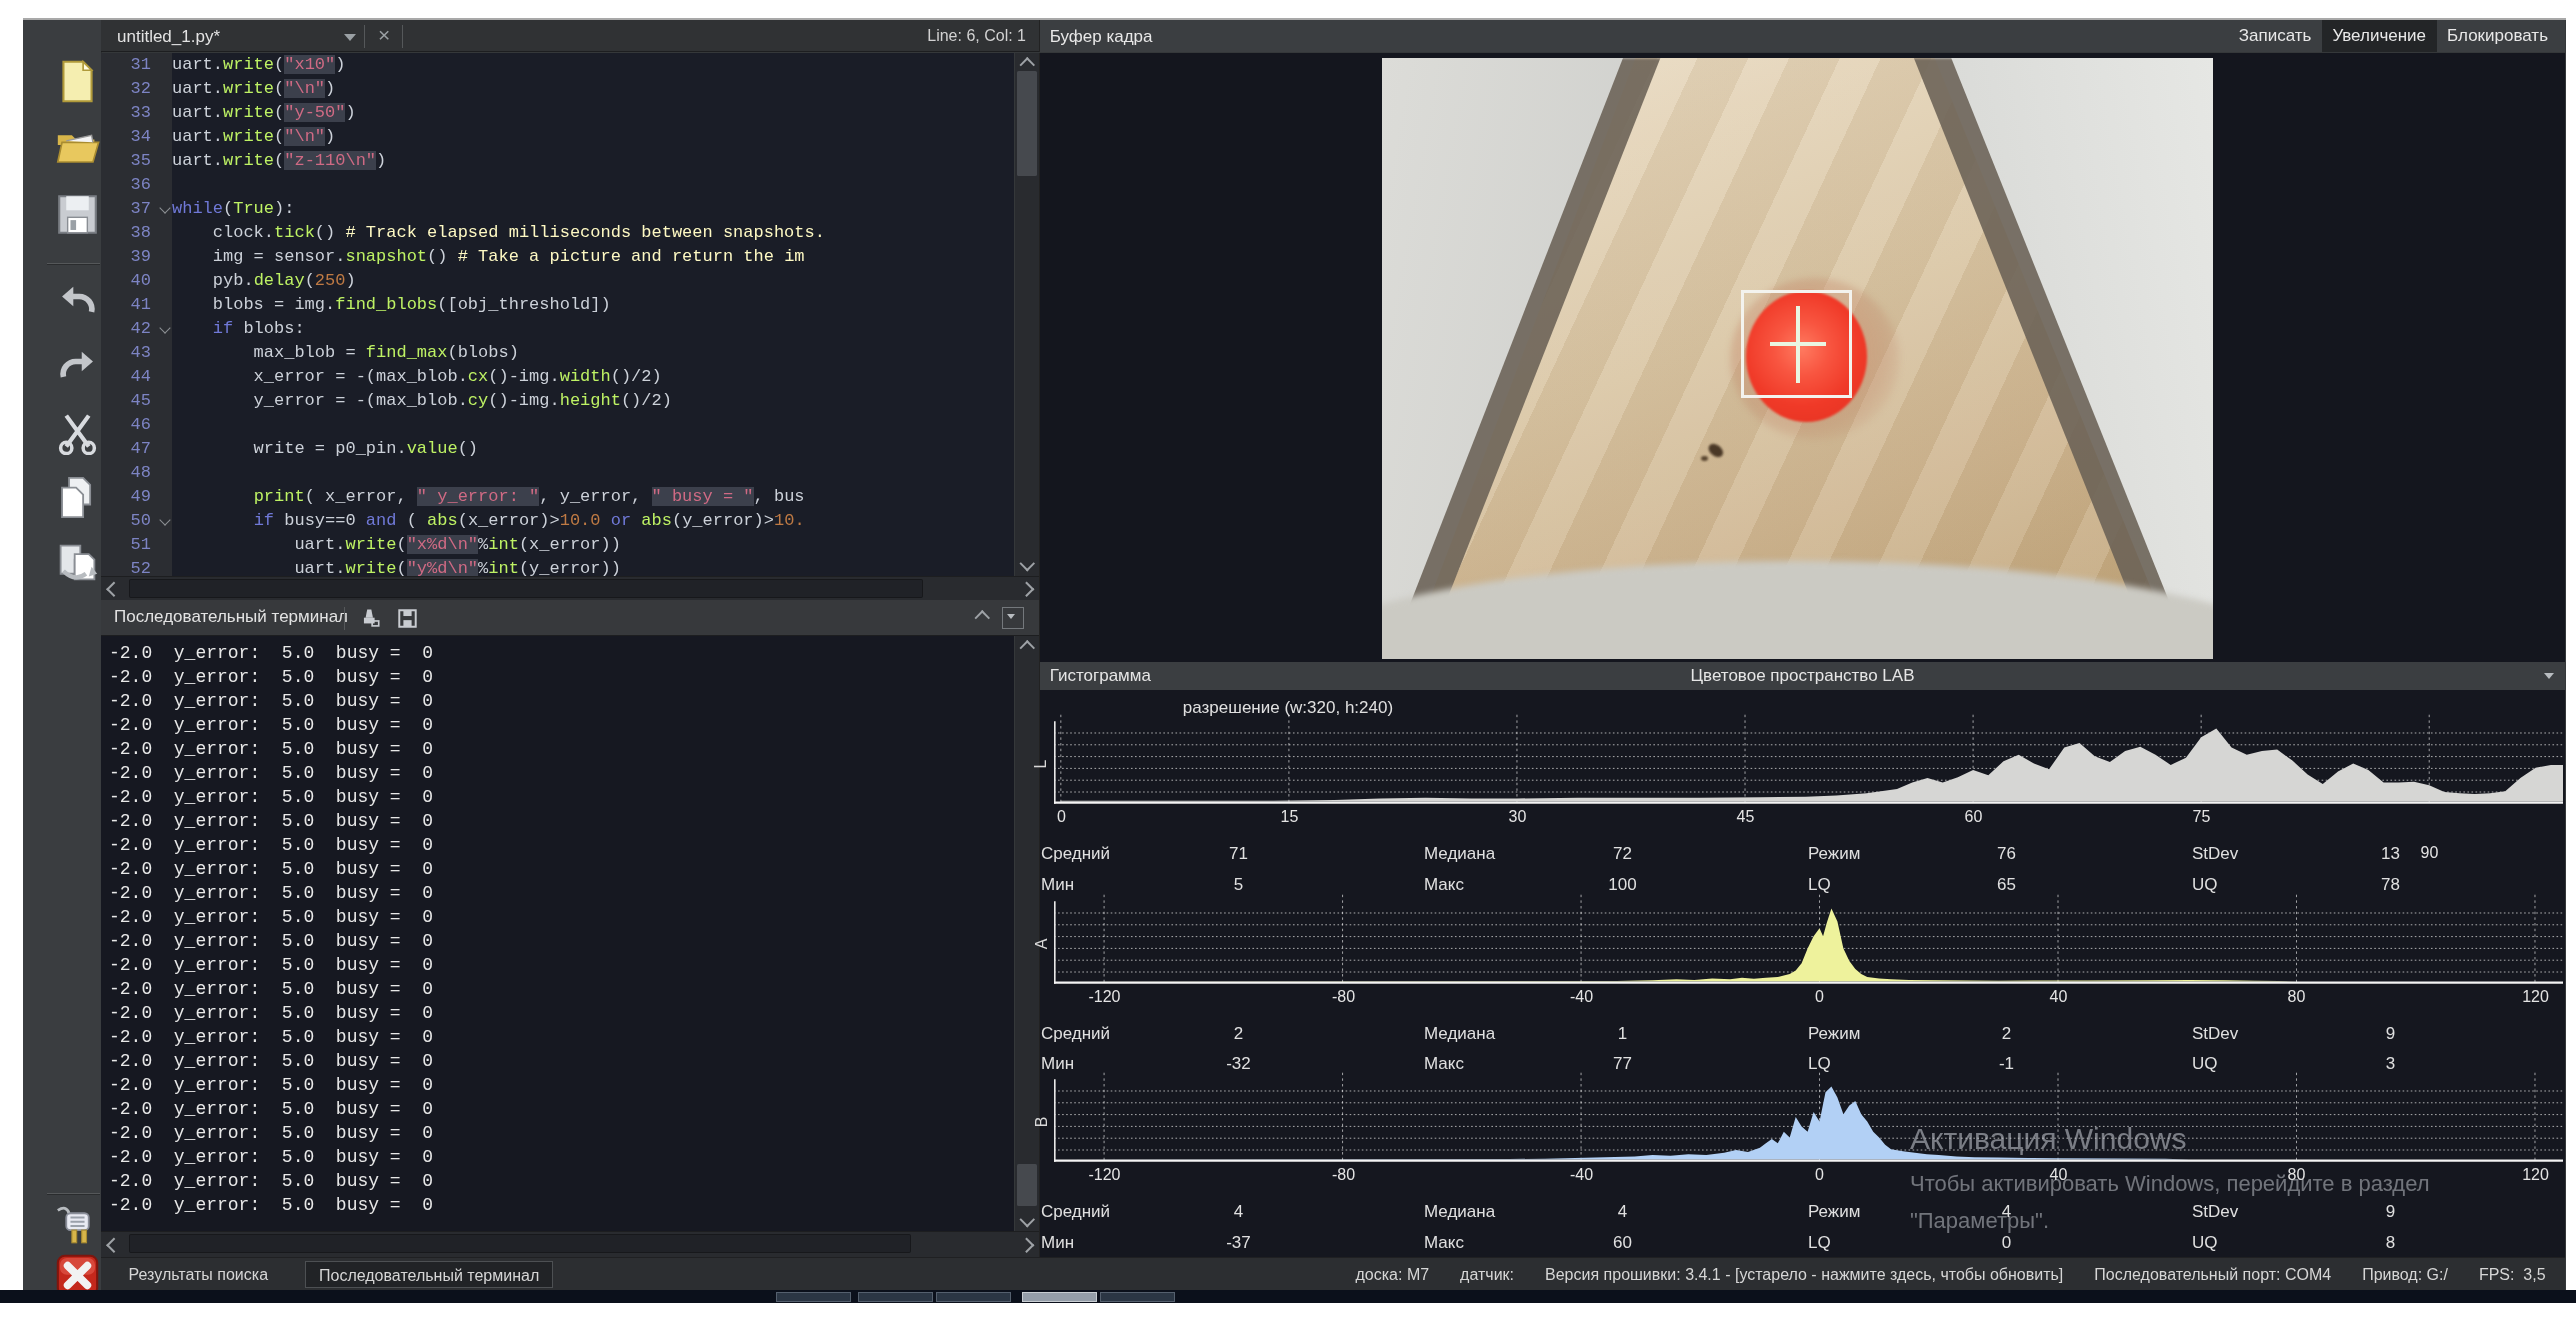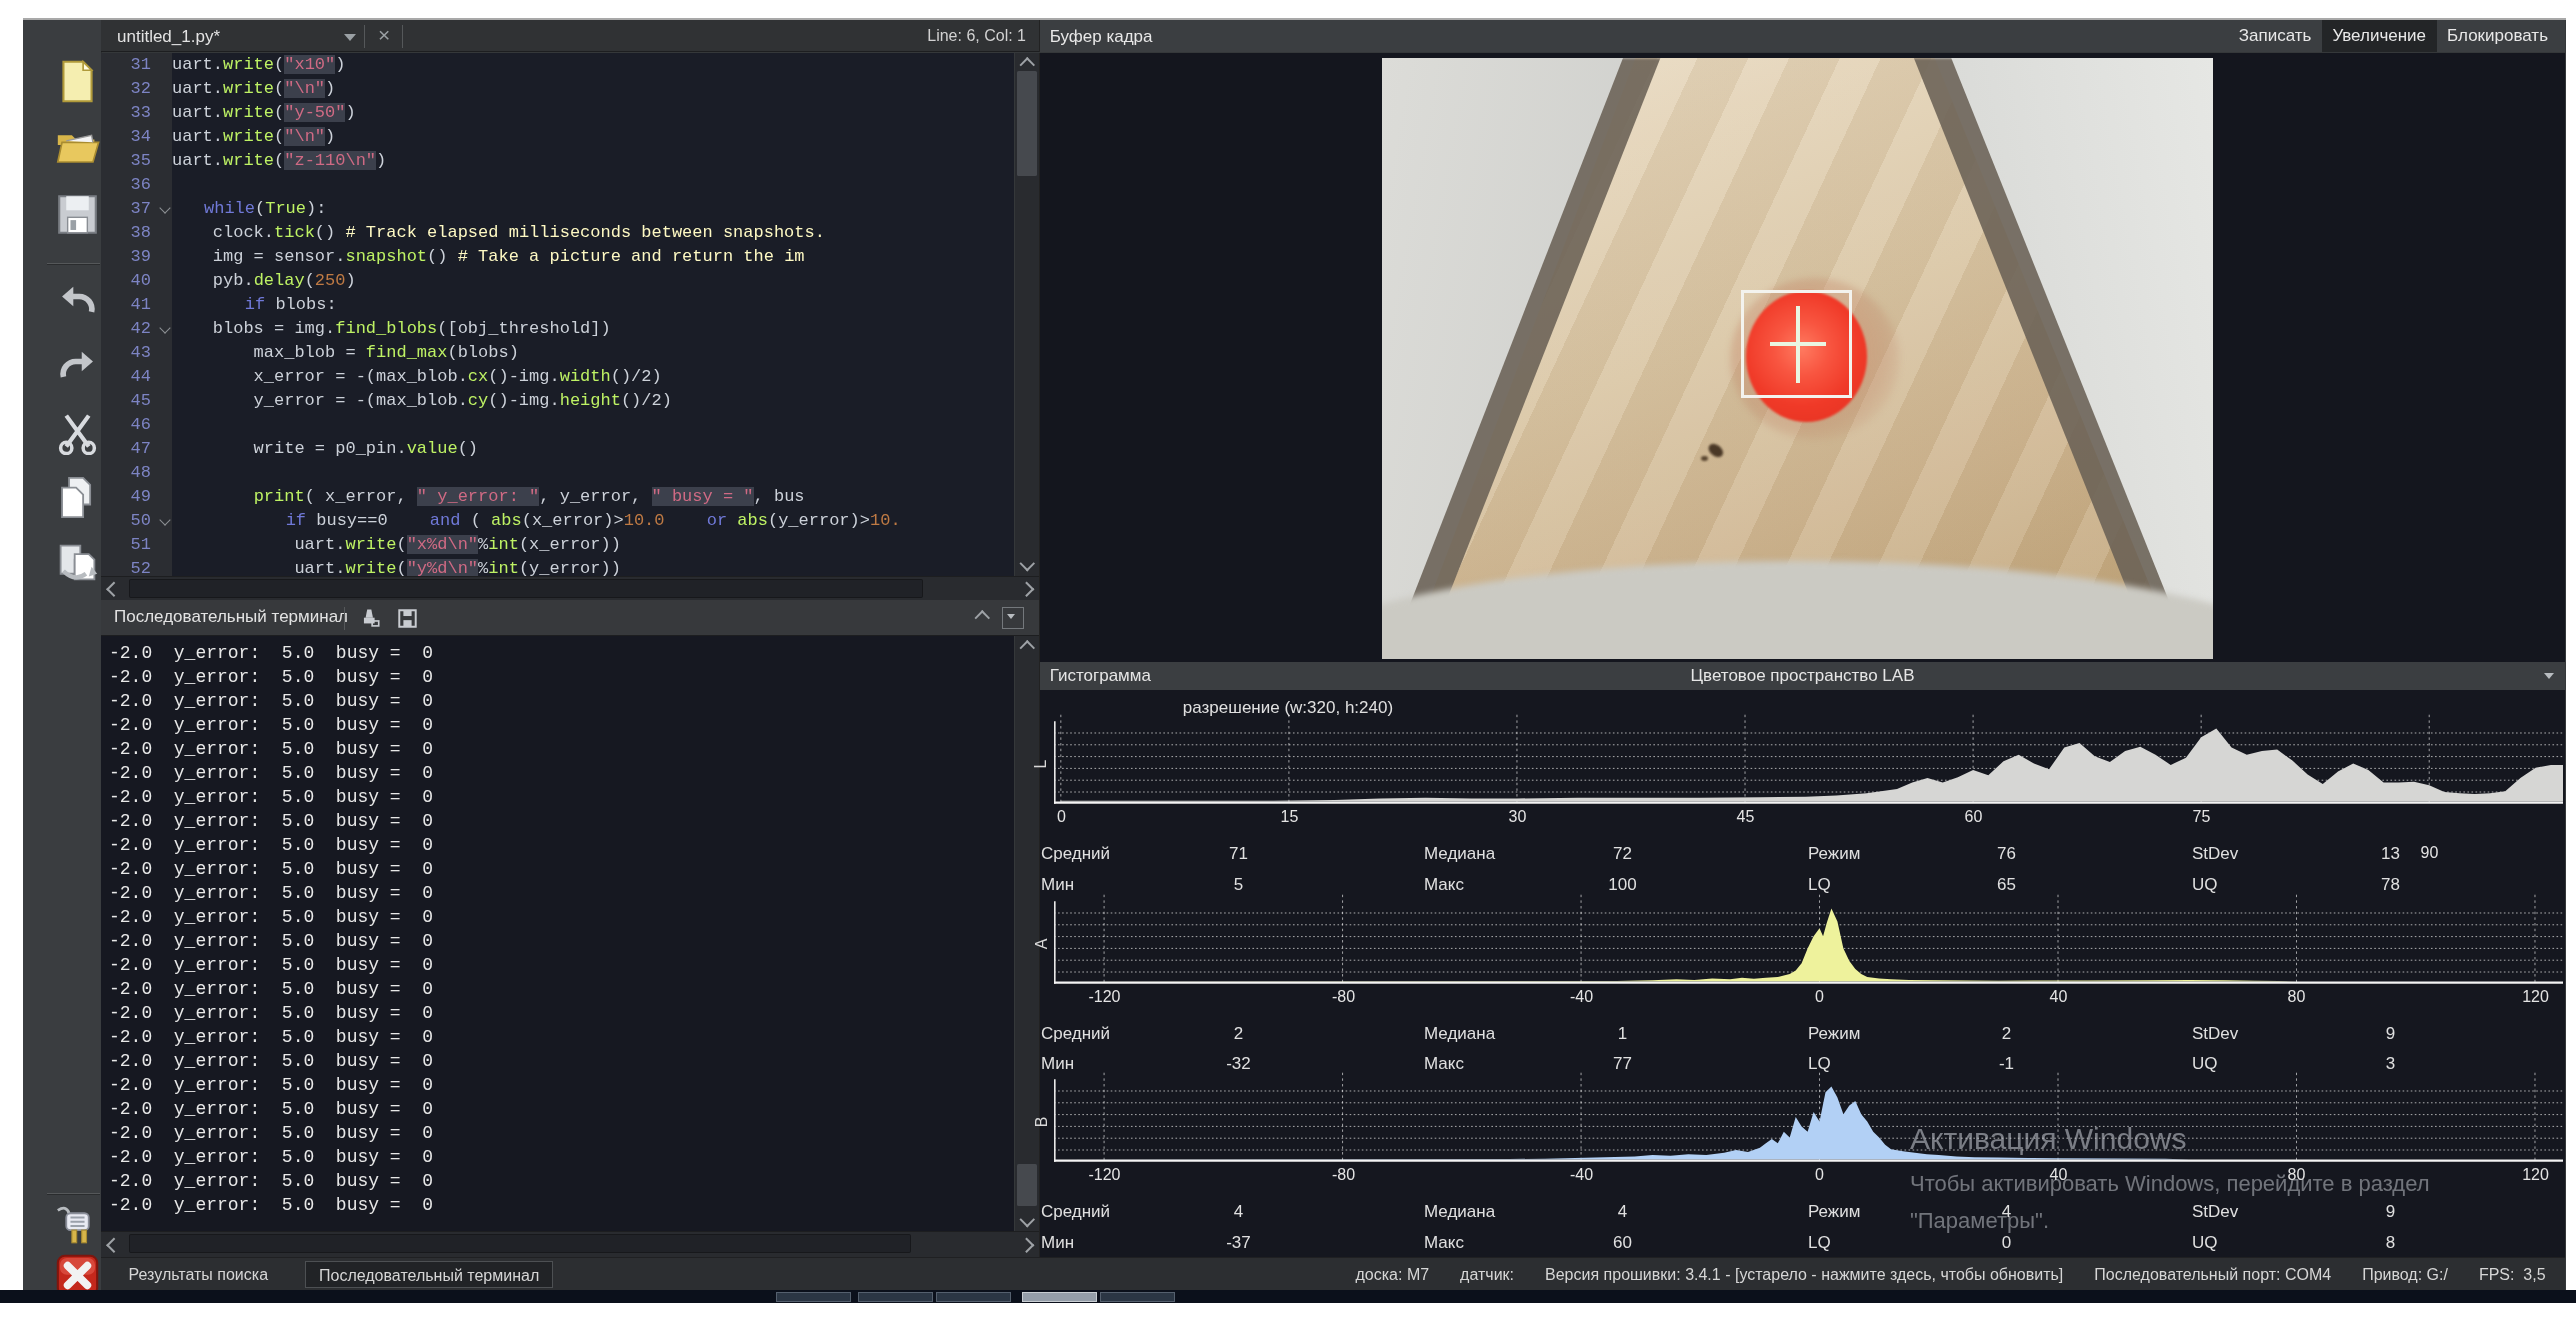--- a/index.html
+++ b/index.html
@@ -20,21 +20,21 @@
   .vsep { position:absolute; top:4.9px; width:0.8px; height:23px; background:#55585a; }
   #tab-close { position:absolute; left:277px; top:3.2px; font-size:21px; color:#9aa0a4; }
   #cursor-pos { position:absolute; right:13px; top:7.3px; font-size:16px; color:#d2d2d2; }
 
   
   #gutter { left:101px; top:53px; width:71px; height:523px; background:#2b2d32; overflow:hidden; }
   .gut-line { position:relative; height:24px; font:17px/24px "Liberation Mono", monospace; color:#7d84c4; text-align:right; padding-right:21px; }
   .fold { position:absolute; right:3.2px; top:7.3px; width:8px; height:8px; border-right:1.6px solid #8d9094; border-bottom:1.6px solid #8d9094; transform:rotate(45deg); }
   #code { left:172px; top:53px; width:842px; height:523px; background:#1a1d27; overflow:hidden; }
   .code-line { height:24px; font:17px/24px "Liberation Mono", monospace; white-space:pre; }
-  .p { color:#ccd1d9; } .k { color:#7079d8;padding-left:32px; } .m { color:#bef264; }
+  .p { color:#ccd1d9; } .k { color:#7079d8; } .m { color:#bef264; }
   .sh { color:#d06a84; background:#3c404c; } .n { color:#bf7a44;margin-top:42px; } .c { color:#fef9c3; }
 
   
   .sb-track { background:#292b2f; }
   #ed-vscroll { left:1015px; top:53px; width:24px; height:523px; }
   #ed-vthumb { position:absolute; left:2.4px; top:18px; width:19.4px; height:105px; background:#46494e; border-radius:1.6px; }
   #ed-hscroll { left:101px; top:576px; width:938px; height:24px; border-top:0.8px solid #1d1e20; }
   .h-thumb { position:absolute; top:2.4px; height:18.6px; background:#202227; border:0.8px solid #17181b; border-radius:1.6px; }
   .chev { width:10.5px; height:10.5px; border-right:2.4px solid #9ea2a6; border-bottom:2.4px solid #9ea2a6; display:inline-block; }
   .chev-up { transform:rotate(-135deg); } .chev-down { transform:rotate(45deg); }
@@ -201,22 +201,22 @@
       <div class="code-line"><span class="p">uart.</span><span class="m">write</span><span class="p">(</span><span class="sh">"x10"</span><span class="p">)</span></div>
       <div class="code-line"><span class="p">uart.</span><span class="m">write</span><span class="p">(</span><span class="sh">"\n"</span><span class="p">)</span></div>
       <div class="code-line"><span class="p">uart.</span><span class="m">write</span><span class="p">(</span><span class="sh">"y-50"</span><span class="p">)</span></div>
       <div class="code-line"><span class="p">uart.</span><span class="m">write</span><span class="p">(</span><span class="sh">"\n"</span><span class="p">)</span></div>
       <div class="code-line"><span class="p">uart.</span><span class="m">write</span><span class="p">(</span><span class="sh">"z-110\n"</span><span class="p">)</span></div>
       <div class="code-line"></div>
       <div class="code-line"><span class="k">while</span><span class="p">(</span><span class="m">True</span><span class="p">):</span></div>
       <div class="code-line"><span class="p">    clock.</span><span class="m">tick</span><span class="p">() </span><span class="c"># Track elapsed milliseconds between snapshots.</span></div>
       <div class="code-line"><span class="p">    img = sensor.</span><span class="m">snapshot</span><span class="p">() </span><span class="c"># Take a picture and return the im</span></div>
       <div class="code-line"><span class="p">    pyb.</span><span class="m">delay</span><span class="p">(</span><span class="n">250</span><span class="p">)</span></div>
+      <div class="code-line"><span class="p">    blobs = img.</span><span class="m">find_blobs</span><span class="p">([obj_threshold])</span></div>
       <div class="code-line"><span class="p">    </span><span class="k">if</span><span class="p"> blobs:</span></div>
-      <div class="code-line"><span class="p">    blobs = img.</span><span class="m">find_blobs</span><span class="p">([obj_threshold])</span></div>
       <div class="code-line"><span class="p">        max_blob = </span><span class="m">find_max</span><span class="p">(blobs)</span></div>
       <div class="code-line"><span class="p">        x_error = -(max_blob.</span><span class="m">cx</span><span class="p">()-img.</span><span class="m">width</span><span class="p">()/2)</span></div>
       <div class="code-line"><span class="p">        y_error = -(max_blob.</span><span class="m">cy</span><span class="p">()-img.</span><span class="m">height</span><span class="p">()/2)</span></div>
       <div class="code-line"></div>
       <div class="code-line"><span class="p">        write = p0_pin.</span><span class="m">value</span><span class="p">()</span></div>
       <div class="code-line"></div>
       <div class="code-line"><span class="p">        </span><span class="m">print</span><span class="p">( x_error, </span><span class="sh">" y_error: "</span><span class="p">, y_error, </span><span class="sh">" busy = "</span><span class="p">, bus</span></div>
       <div class="code-line"><span class="p">        </span><span class="k">if</span><span class="p"> busy==0 </span><span class="k">and</span><span class="p"> ( </span><span class="m">abs</span><span class="p">(x_error)&gt;</span><span class="n">10.0</span><span class="p"> </span><span class="k">or</span><span class="p"> </span><span class="m">abs</span><span class="p">(y_error)&gt;</span><span class="n">10.</span></div>
       <div class="code-line"><span class="p">            uart.</span><span class="m">write</span><span class="p">(</span><span class="sh">"x%d\n"</span><span class="p">%</span><span class="m">int</span><span class="p">(x_error))</span></div>
       <div class="code-line"><span class="p">            uart.</span><span class="m">write</span><span class="p">(</span><span class="sh">"y%d\n"</span><span class="p">%</span><span class="m">int</span><span class="p">(y_error))</span></div>

